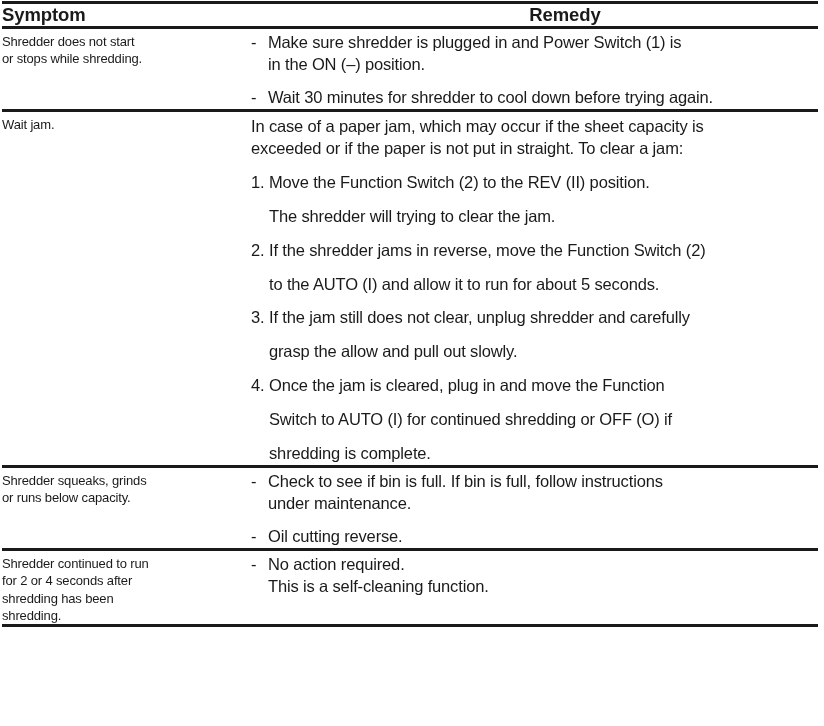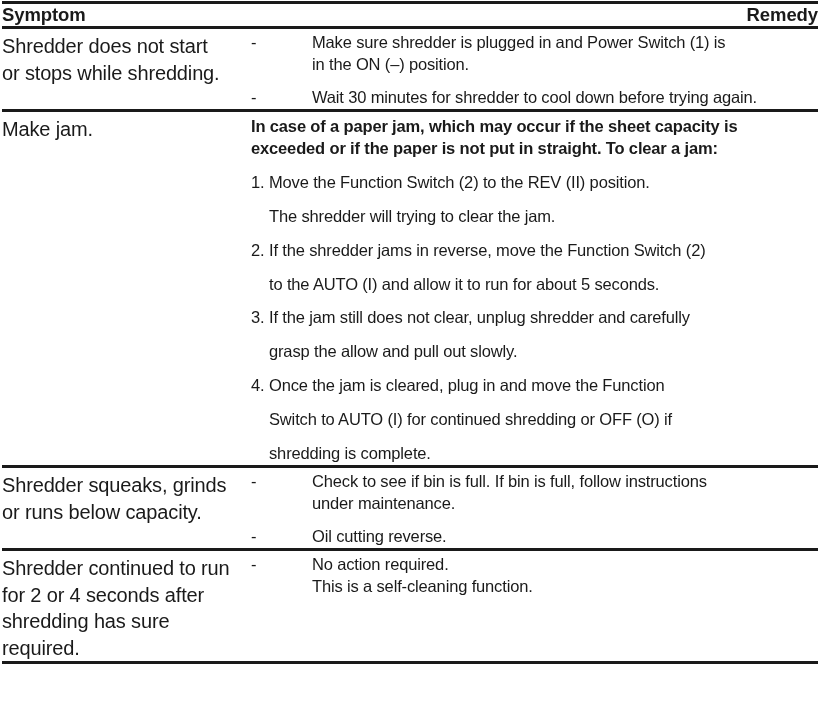--- a/index.html
+++ b/index.html
@@ -59,61 +59,61 @@
     font-size: 18.5px;
     letter-spacing: -0.1px;
   }
   .hdr-symptom {
     padding: 9px 10px 9px 6px;
     border-right: 3px solid #1a1a1a;
     text-align: left;
   }
   .hdr-remedy {
     padding: 9px 6px 9px 13px;
-    text-align: right;
+    text-align: center;
   }
   .hdr-remedy .centered {
     display: inline-block;
     margin-left: 61px;
   }
 
   
   .symptom-text {
-    font-size: 20px;
+    font-size: 13px;
     line-height: 1.33;
     letter-spacing: -0.15px;
     padding-top: 4px;
   }
   .symptom-text .ln { display: block; }
 
   .remedy-block {
     font-size: 16.5px;
     line-height: 1.33;
     letter-spacing: -0.15px;
   }
 
   .para {
     padding-top: 4px;
     margin: 0 0 11px 0;
   }
-  .para .ln { display: block; font-weight: bold; }
+  .para .ln { display: block; }
 
   
   .bullet {
     position: relative;
     padding-left: 17px;
     margin: 0 0 11px 0;
   }
   .bullet:last-child { margin-bottom: 0; }
   .bullet .dash {
     position: absolute;
     left: 0;
     top: 0;
   }
-  .bullet .ln { display: block; margin-left: 44px; }
+  .bullet .ln { display: block; }
 
   
   .step {
     position: relative;
     padding-left: 18px;
     margin: 0 0 11px 0;
   }
   .step:last-child { margin-bottom: 0; }
   .step .num {
     position: absolute;
@@ -165,21 +165,21 @@
               <span class="ln">Wait 30 minutes for shredder to cool down before trying again.</span>
             </div>
 
           </div>
         </td>
       </tr>
 
       <tr class="rule-bottom">
         <td class="cell-symptom">
           <div class="symptom-text">
-            <span class="ln">Make jam.</span>
+            <span class="ln">Wait jam.</span>
           </div>
         </td>
         <td class="cell-remedy">
           <div class="remedy-block">
 
             <div class="para">
               <span class="ln">In case of a paper jam, which may occur if the sheet capacity is</span>
               <span class="ln">exceeded or if the paper is not put in straight.  To clear a jam:</span>
             </div>
 
@@ -235,22 +235,22 @@
 
           </div>
         </td>
       </tr>
 
       <tr class="rule-bottom">
         <td class="cell-symptom">
           <div class="symptom-text">
             <span class="ln">Shredder continued to run</span>
             <span class="ln">for 2 or 4 seconds after</span>
-            <span class="ln">shredding has sure</span>
-            <span class="ln">required.</span>
+            <span class="ln">shredding has been</span>
+            <span class="ln">shredding.</span>
           </div>
         </td>
         <td class="cell-remedy">
           <div class="remedy-block pad-top-2">
 
             <div class="bullet">
               <span class="dash">-</span>
               <span class="ln">No action required.</span>
               <span class="ln">This is a self-cleaning function.</span>
             </div>

